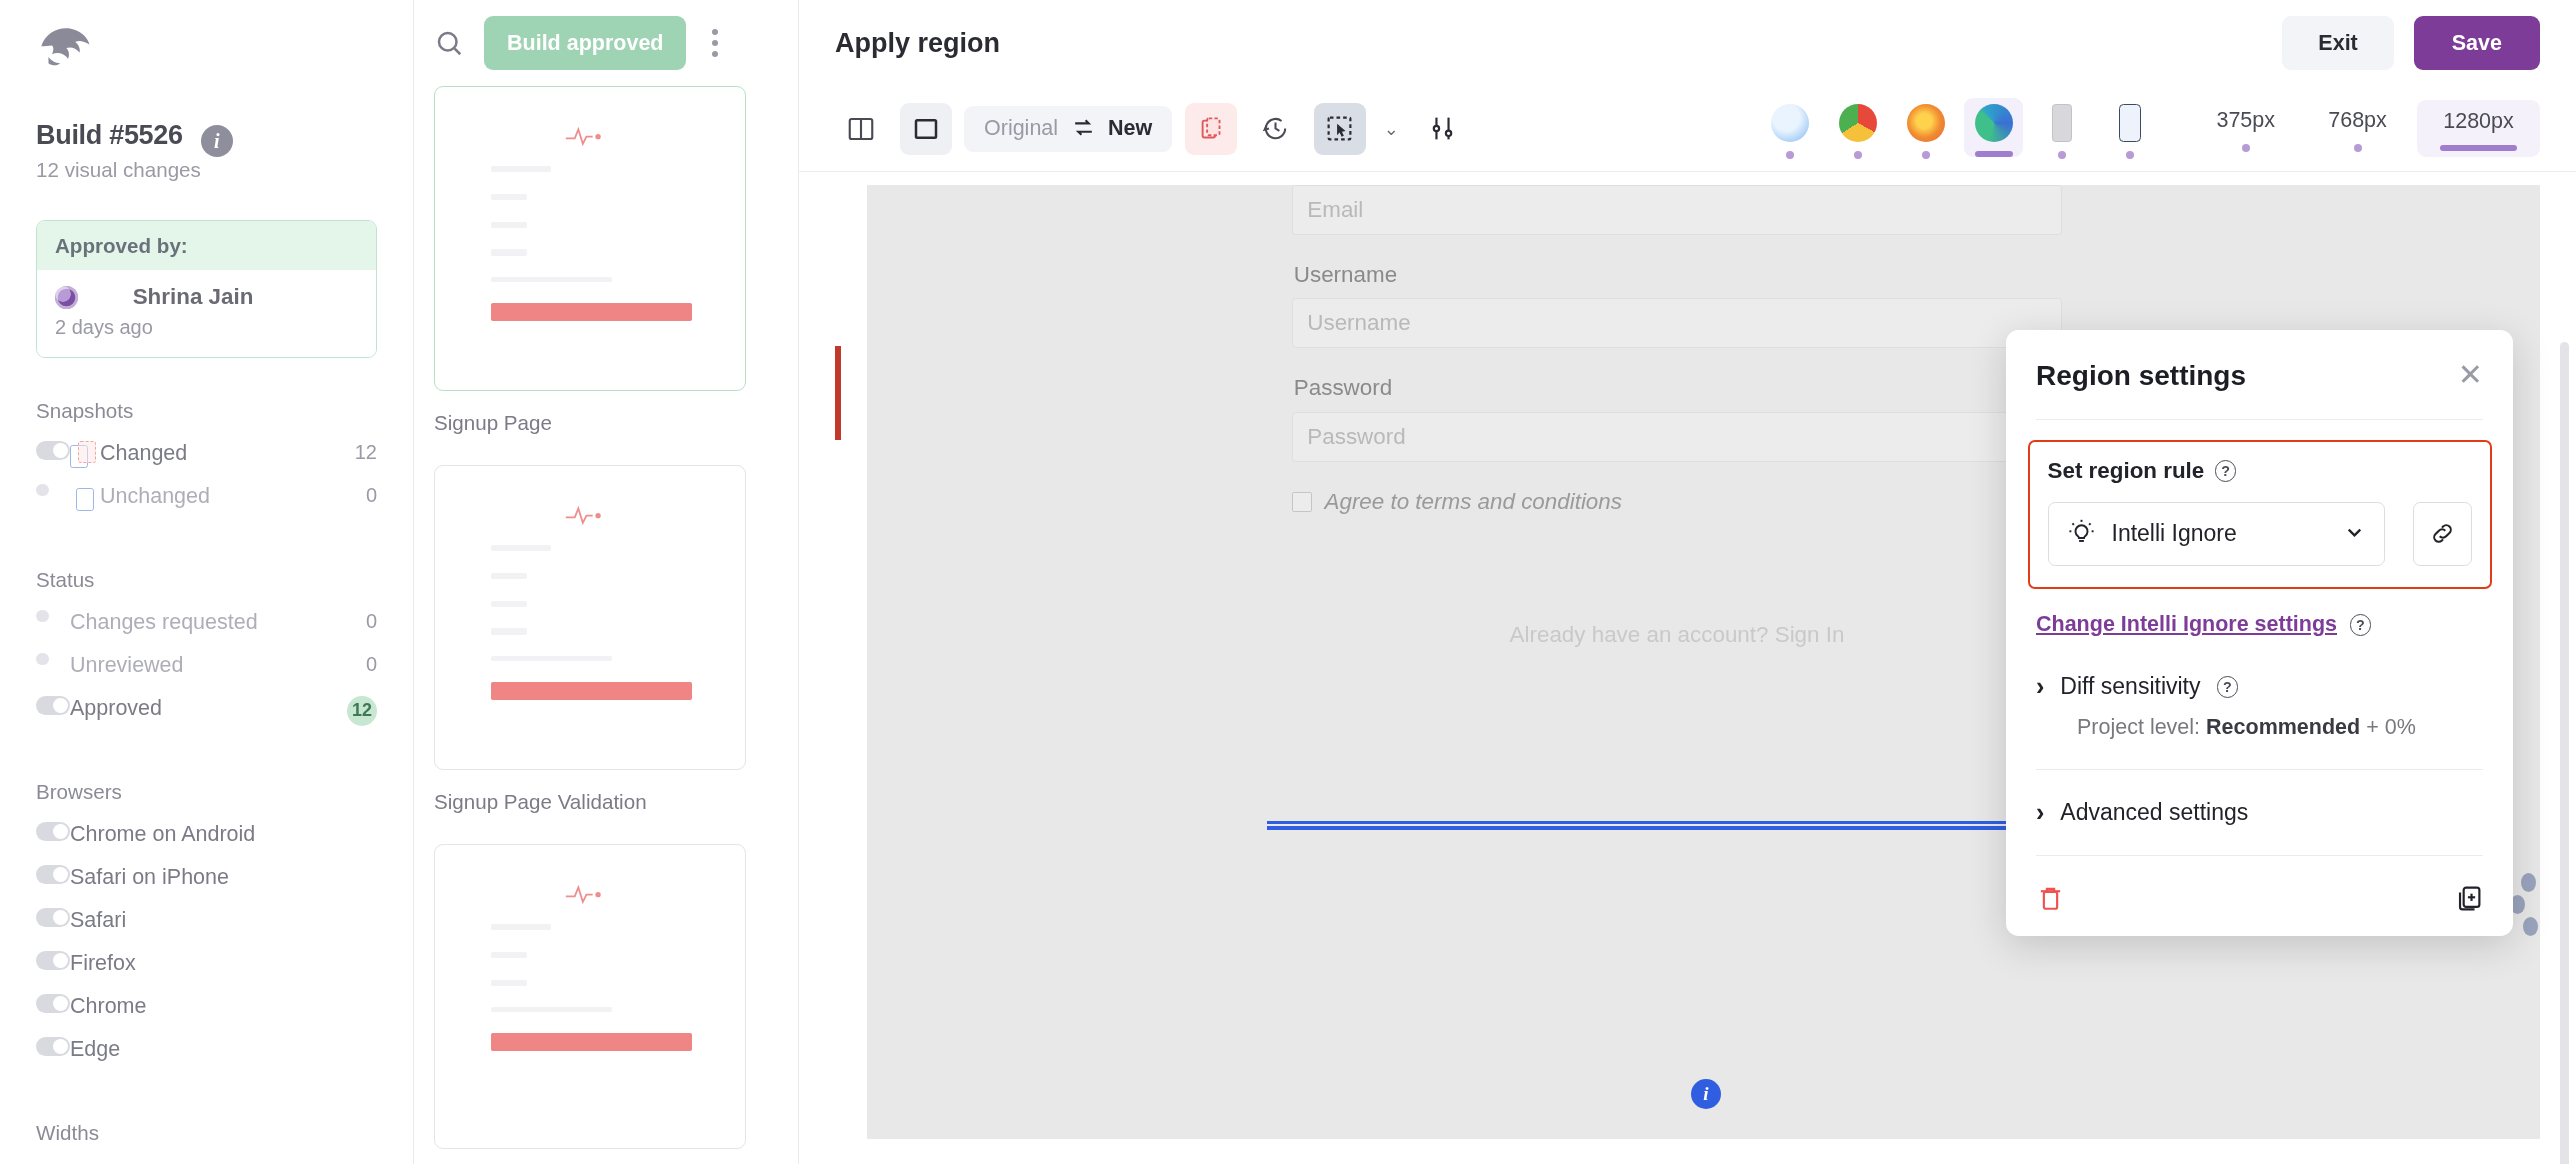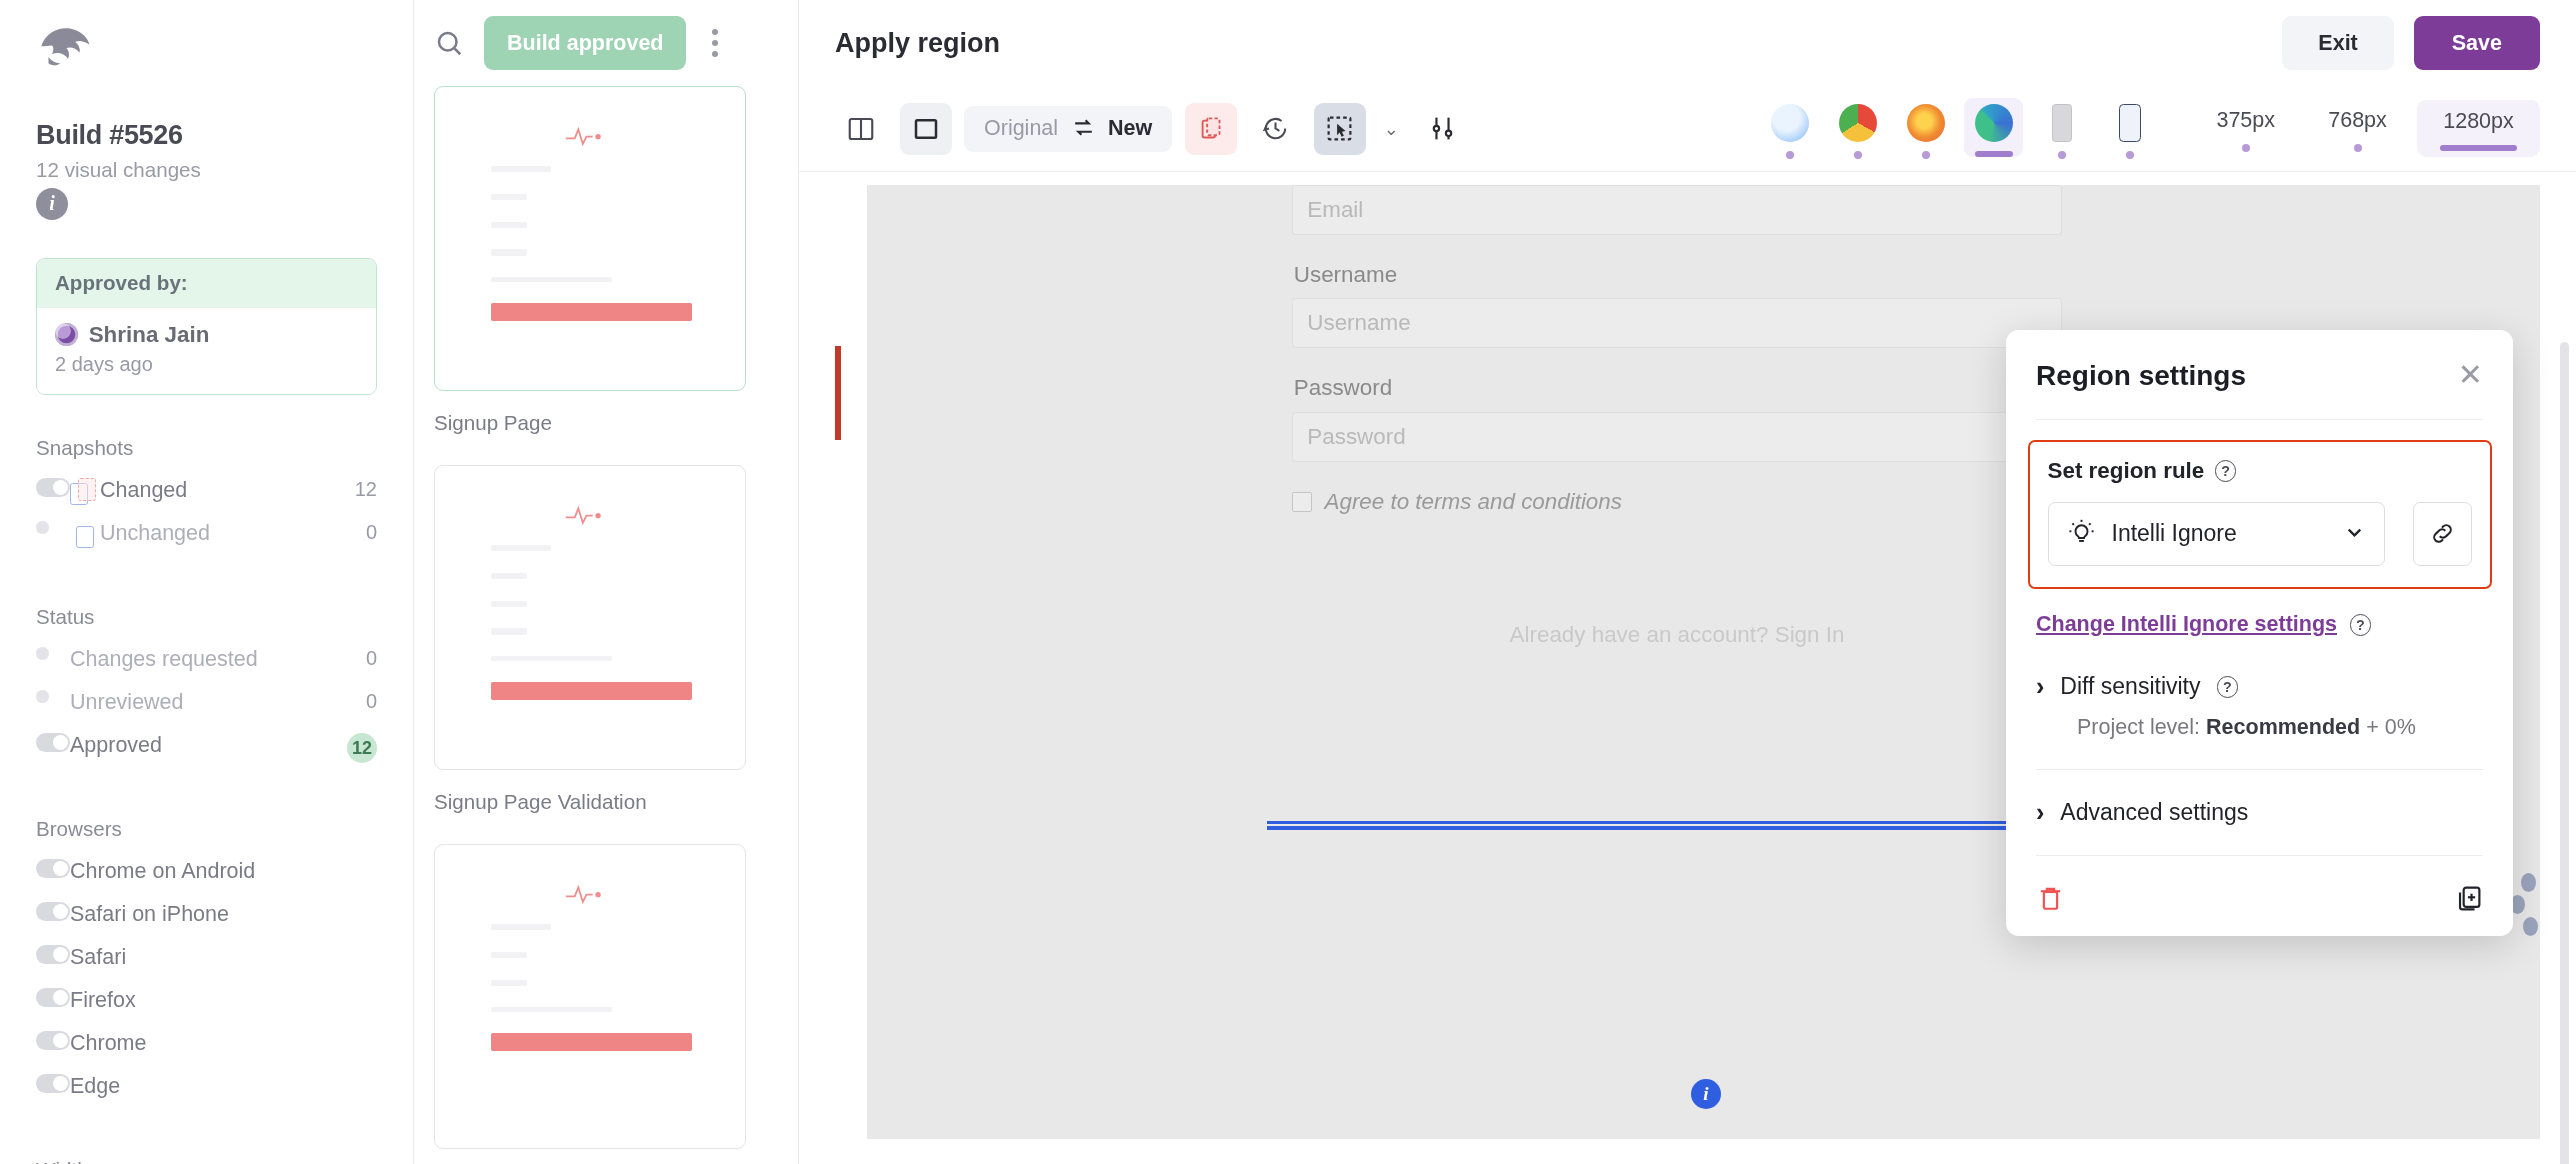--- a/index.html
+++ b/index.html
@@ -11,21 +11,21 @@
   }
   .app { display: flex; width: 2576px; height: 1164px; position: relative; }
 
   
   .sidebar {
     width: 414px; height: 1164px; background: #fff;
     border-right: 0.9px solid #e9e9ee;
     padding: 23px 36px 0 36px; position: relative; flex: 0 0 414px;
   }
   .logo { width: 57px; height: 52px; margin-bottom: 45px; }
-  .build-head { display: flex; align-items: flex-start; justify-content: flex-start; flex-direction: column; }
+  .build-head { display: flex; align-items: flex-start; justify-content: flex-start; }
   .build-title { font-size: 27px; font-weight: 700; color: #4a4a55; letter-spacing: -0.3px; }
   .build-sub { font-size: 20.6px; color: #9a9aa6; margin-top: 7.2px; }
   .info-badge {
     width: 32px; height: 32px; border-radius: 50%; background: #8e8e9c;
     color: #fff; font-size: 20px; font-weight: 700; font-style: italic;
     display: flex; align-items: center; justify-content: center;
     font-family: "Liberation Serif", serif; margin-top: 5.4px;
   }
   .approved-card {
     margin-top: 38px; border: 0.9px solid #bfe3cf; border-radius: 9px; overflow: hidden;
@@ -35,21 +35,21 @@
     font-weight: 700; color: #69727a;
   }
   .approved-body { background: #fff; padding: 14.3px 18px 18px 18px; }
   .approver { display: flex; align-items: center; gap: 10.7px; }
   .avatar-dot {
     width: 23px; height: 23px; border-radius: 50%;
     background: radial-gradient(circle at 35% 35%, #b79ad6 0 35%, #7a4fa3 38% 100%);
     box-shadow: inset 0 0 0 2.7px rgba(255,255,255,0.55);
     flex: 0 0 23px;
   }
-  .approver-name { font-size: 22.4px; font-weight: 700; color: #6a6a75; }
+  .approver-name { font-size: 22.4px; font-weight: 700; color: #6a6a75; margin-left: 44px; }
   .approver-time { font-size: 20px; color: #9a9aa6; margin-top: 5.4px; }
 
   .section-title { font-size: 20.6px; color: #8b8b97; margin: 41px 0 18px 0; }
   .filter-row { display: flex; align-items: flex-start; height: 43px; }
   .toggle {
     width: 34px; height: 19px; border-radius: 10px; background: #d9d9e0;
     position: relative; flex: 0 0 34px;
   }
   .toggle::after {
     content: ""; position: absolute; top: 1.8px; right: 1.8px;

